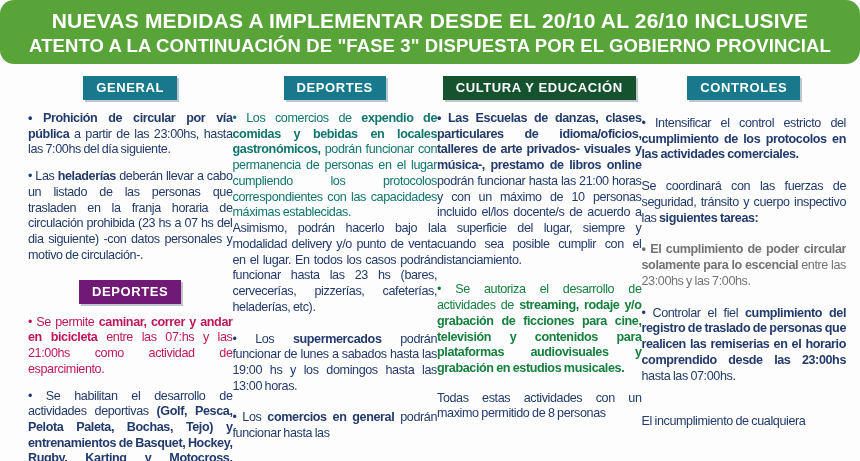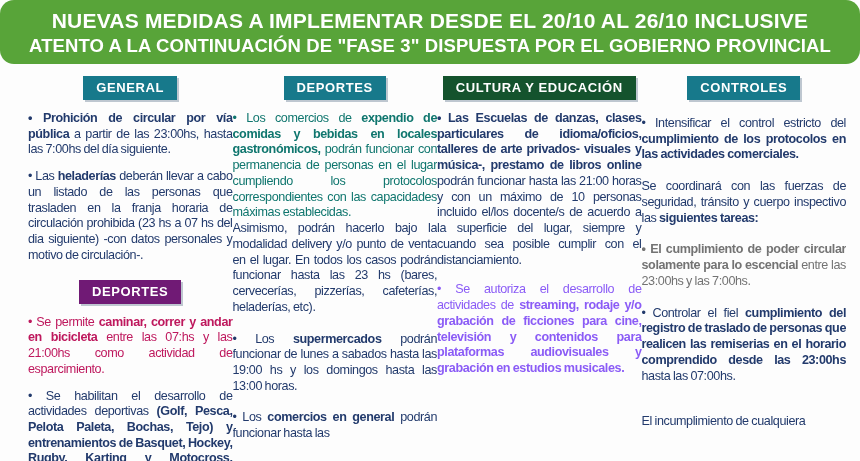--- a/index.html
+++ b/index.html
@@ -87,21 +87,22 @@
       <div class="col">
         <div class="badge-row"><span class="badge" style="background: rgb(23, 121, 139);">DEPORTES</span></div>
         <p class="para" style="color: #0f766e;"><span class="">• Los comercios de </span><span class="b">expendio de comidas y bebidas en locales gastronómicos,</span><span class=""> podrán funcionar con permanencia de personas en el lugar cumpliendo los protocolos correspondientes con las capacidades máximas establecidas.</span></p>
         <p class="para tight" style="color: rgb(34, 58, 108);"><span class="">Asimismo, podrán hacerlo bajo la modalidad delivery y/o punto de venta en el lugar. En todos los casos podrán funcionar hasta las 23 hs (bares, cervecerías, pizzerías, cafeterías, heladerías, etc).</span></p>
         <p class="para" style="color: rgb(34, 58, 108); margin-top: 16px;"><span class="">• Los </span><span class="b">supermercados</span><span class=""> podrán funcionar de lunes a sabados hasta las 19:00 hs y los domingos hasta las 13:00 horas.</span></p>
         <p class="para" style="color: rgb(34, 58, 108); margin-top: 16px;"><span class="">• Los </span><span class="b">comercios en general</span><span class=""> podrán funcionar hasta las</span></p>
       </div>
       <div class="col">
         <div class="badge-row"><span class="badge" style="background: #14532d;">CULTURA Y EDUCACIÓN</span></div>
         <p class="para" style="color: rgb(34, 58, 108);"><span class="b">• Las Escuelas de danzas, clases particulares de idioma/oficios, talleres de arte privados- visuales y música-, prestamo de libros online</span><span class=""> podrán funcionar hasta las 21:00 horas y con un máximo de 10 personas incluido el/los docente/s de acuerdo a la superficie del lugar, siempre y cuando sea posible cumplir con el distanciamiento.</span></p>
-        <p class="para" style="color: #8b5cf6; margin-top: 14px;"><span class="">• Se autoriza el desarrollo de actividades de </span><span class="b">streaming, rodaje y/o grabación de ficciones para cine, televisión y contenidos para plataformas audiovisuales y grabación en estudios musicales.</span></p>
+        <p class="para" style="color: #15803d; margin-top: 14px;"><span class="">• Se autoriza el desarrollo de actividades de </span><span class="b">streaming, rodaje y/o grabación de ficciones para cine, televisión y contenidos para plataformas audiovisuales y grabación en estudios musicales.</span></p>
+        <p class="para" style="color: rgb(34, 58, 108); margin-top: 14px;"><span class="">Todas estas actividades con un maximo permitido de 8 personas</span></p>
       </div>
       <div class="col col-wide-gap">
         <div class="badge-row"><span class="badge" style="background: rgb(23, 121, 139);">CONTROLES</span></div>
         <p class="para" style="color: rgb(34, 58, 108);"><span class="">• Intensificar el control estricto del </span><span class="b">cumplimiento de los protocolos en las actividades comerciales.</span></p>
         <p class="para" style="color: rgb(34, 58, 108);"><span class="">Se coordinará con las fuerzas de seguridad, tránsito y cuerpo inspectivo las </span><span class="b">siguientes tareas:</span></p>
         <p class="para" style="color: #737373;"><span class="b">• El cumplimiento de poder circular solamente para lo escencial</span><span class=""> entre las 23:00hs y las 7:00hs.</span></p>
         <p class="para" style="color: rgb(34, 58, 108);"><span class="">• Controlar el fiel </span><span class="b">cumplimiento del registro de traslado de personas que realicen las remiserias en el horario comprendido desde las 23:00hs</span><span class=""> hasta las 07:00hs.</span></p>
         <p class="para" style="color: rgb(34, 58, 108); margin-top: 30px;"><span class="">El incumplimiento de cualquiera</span></p>
       </div>
     </main>

